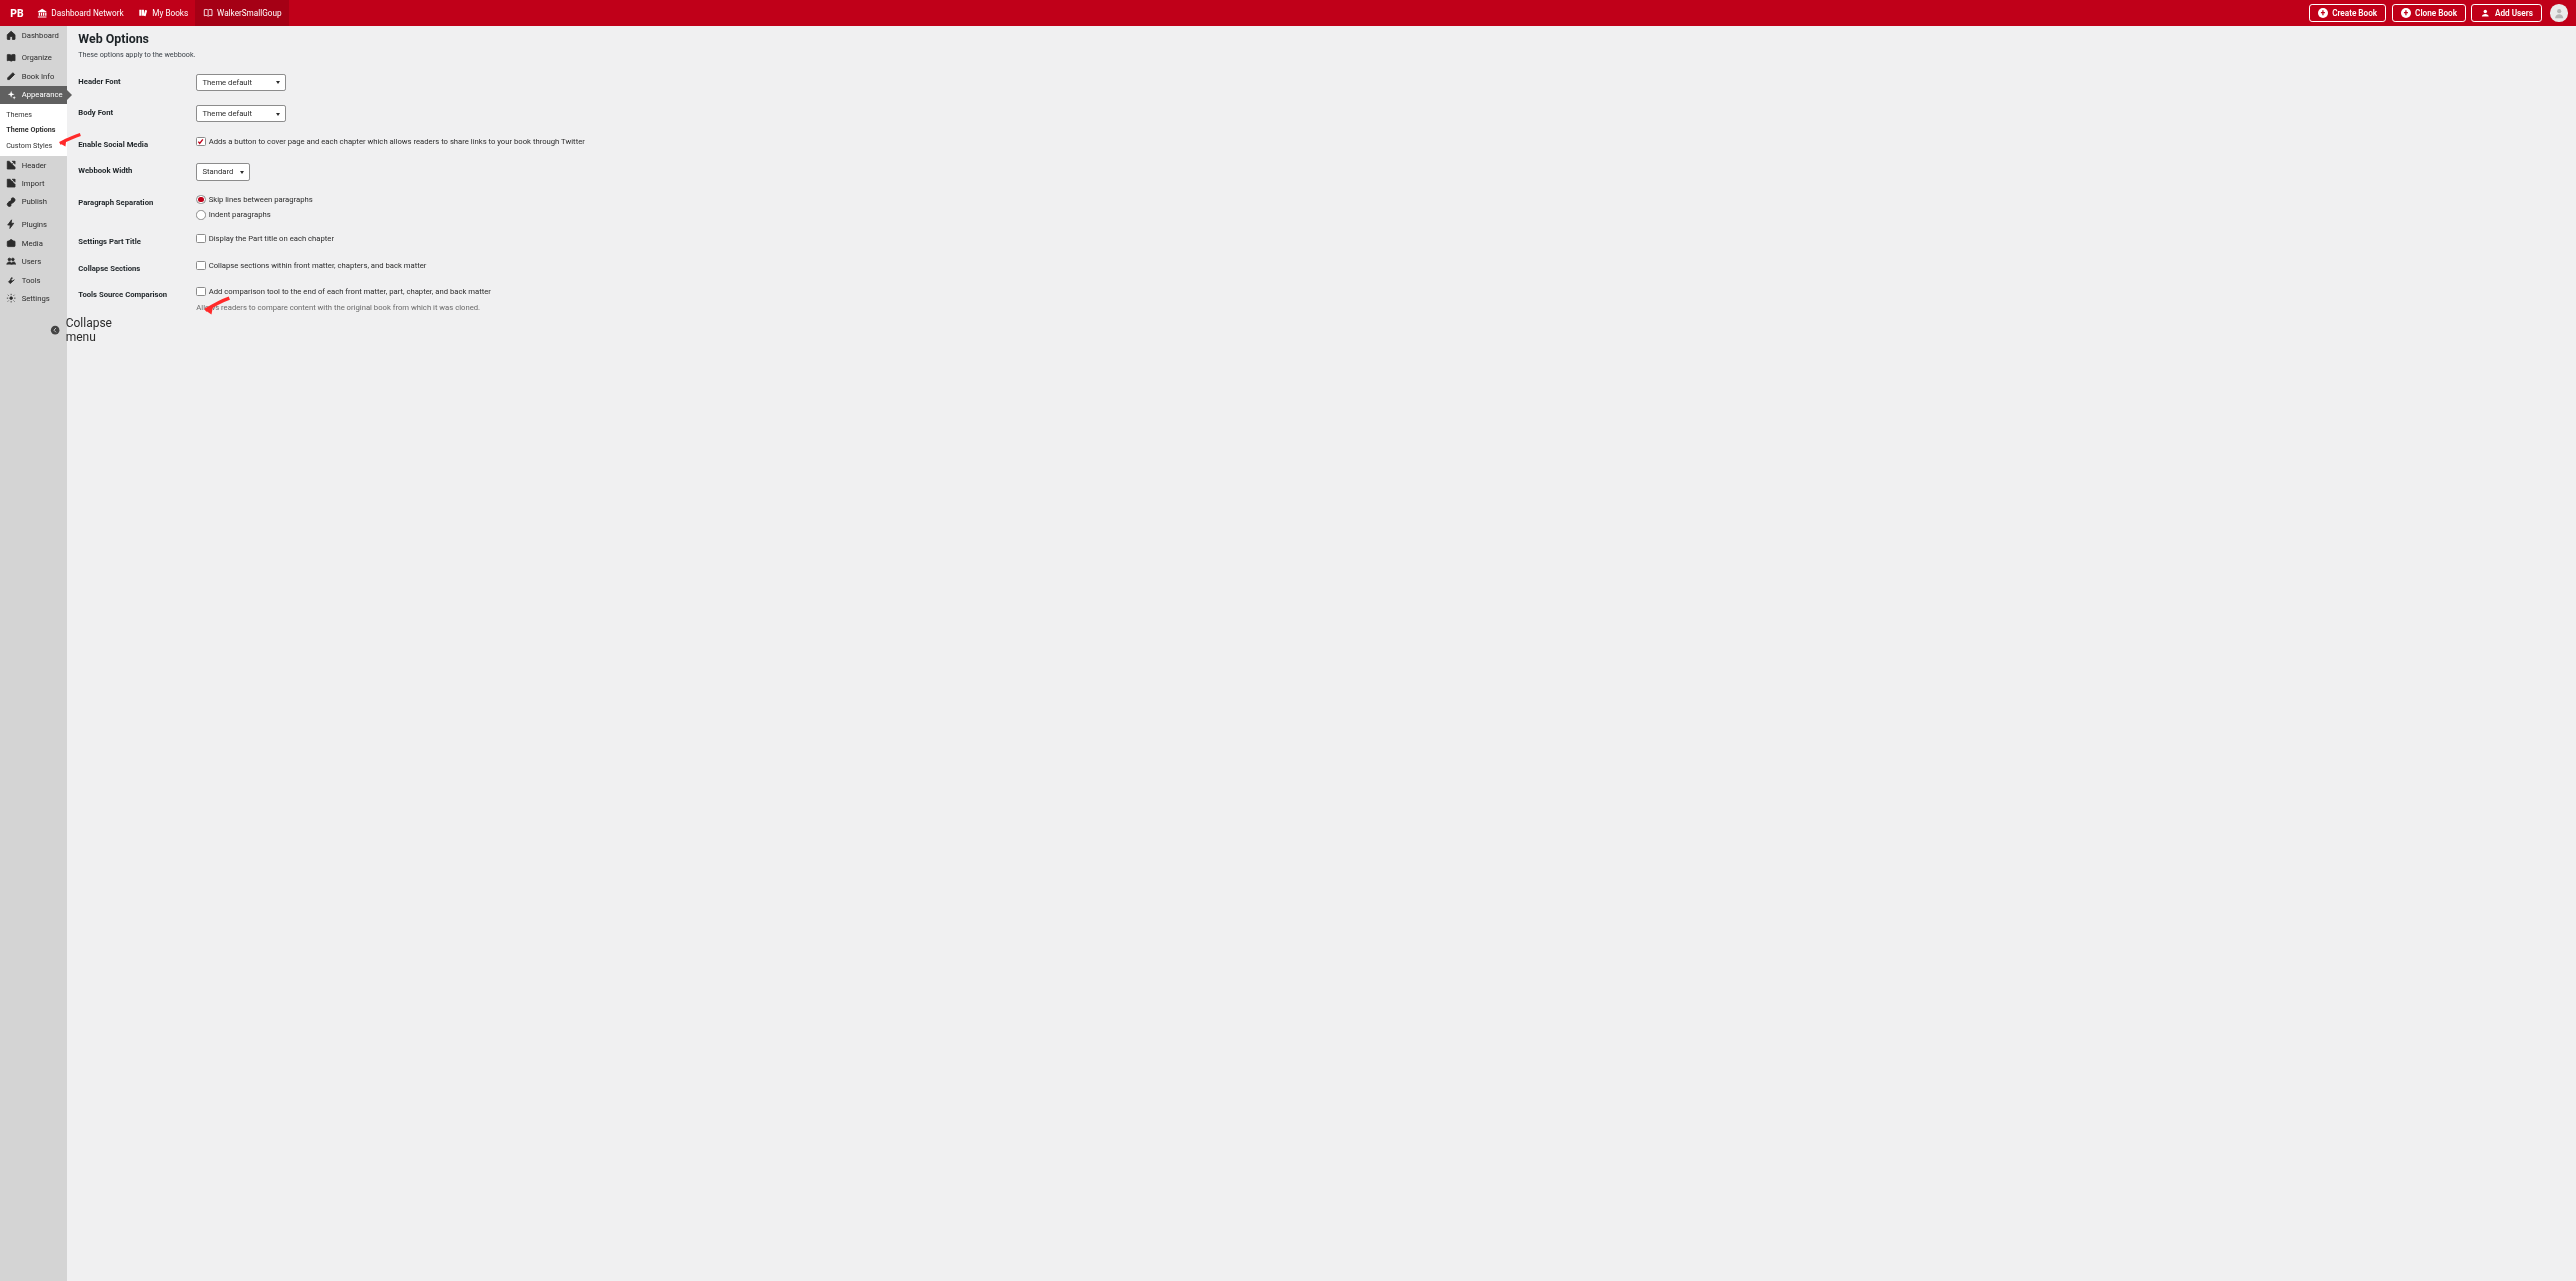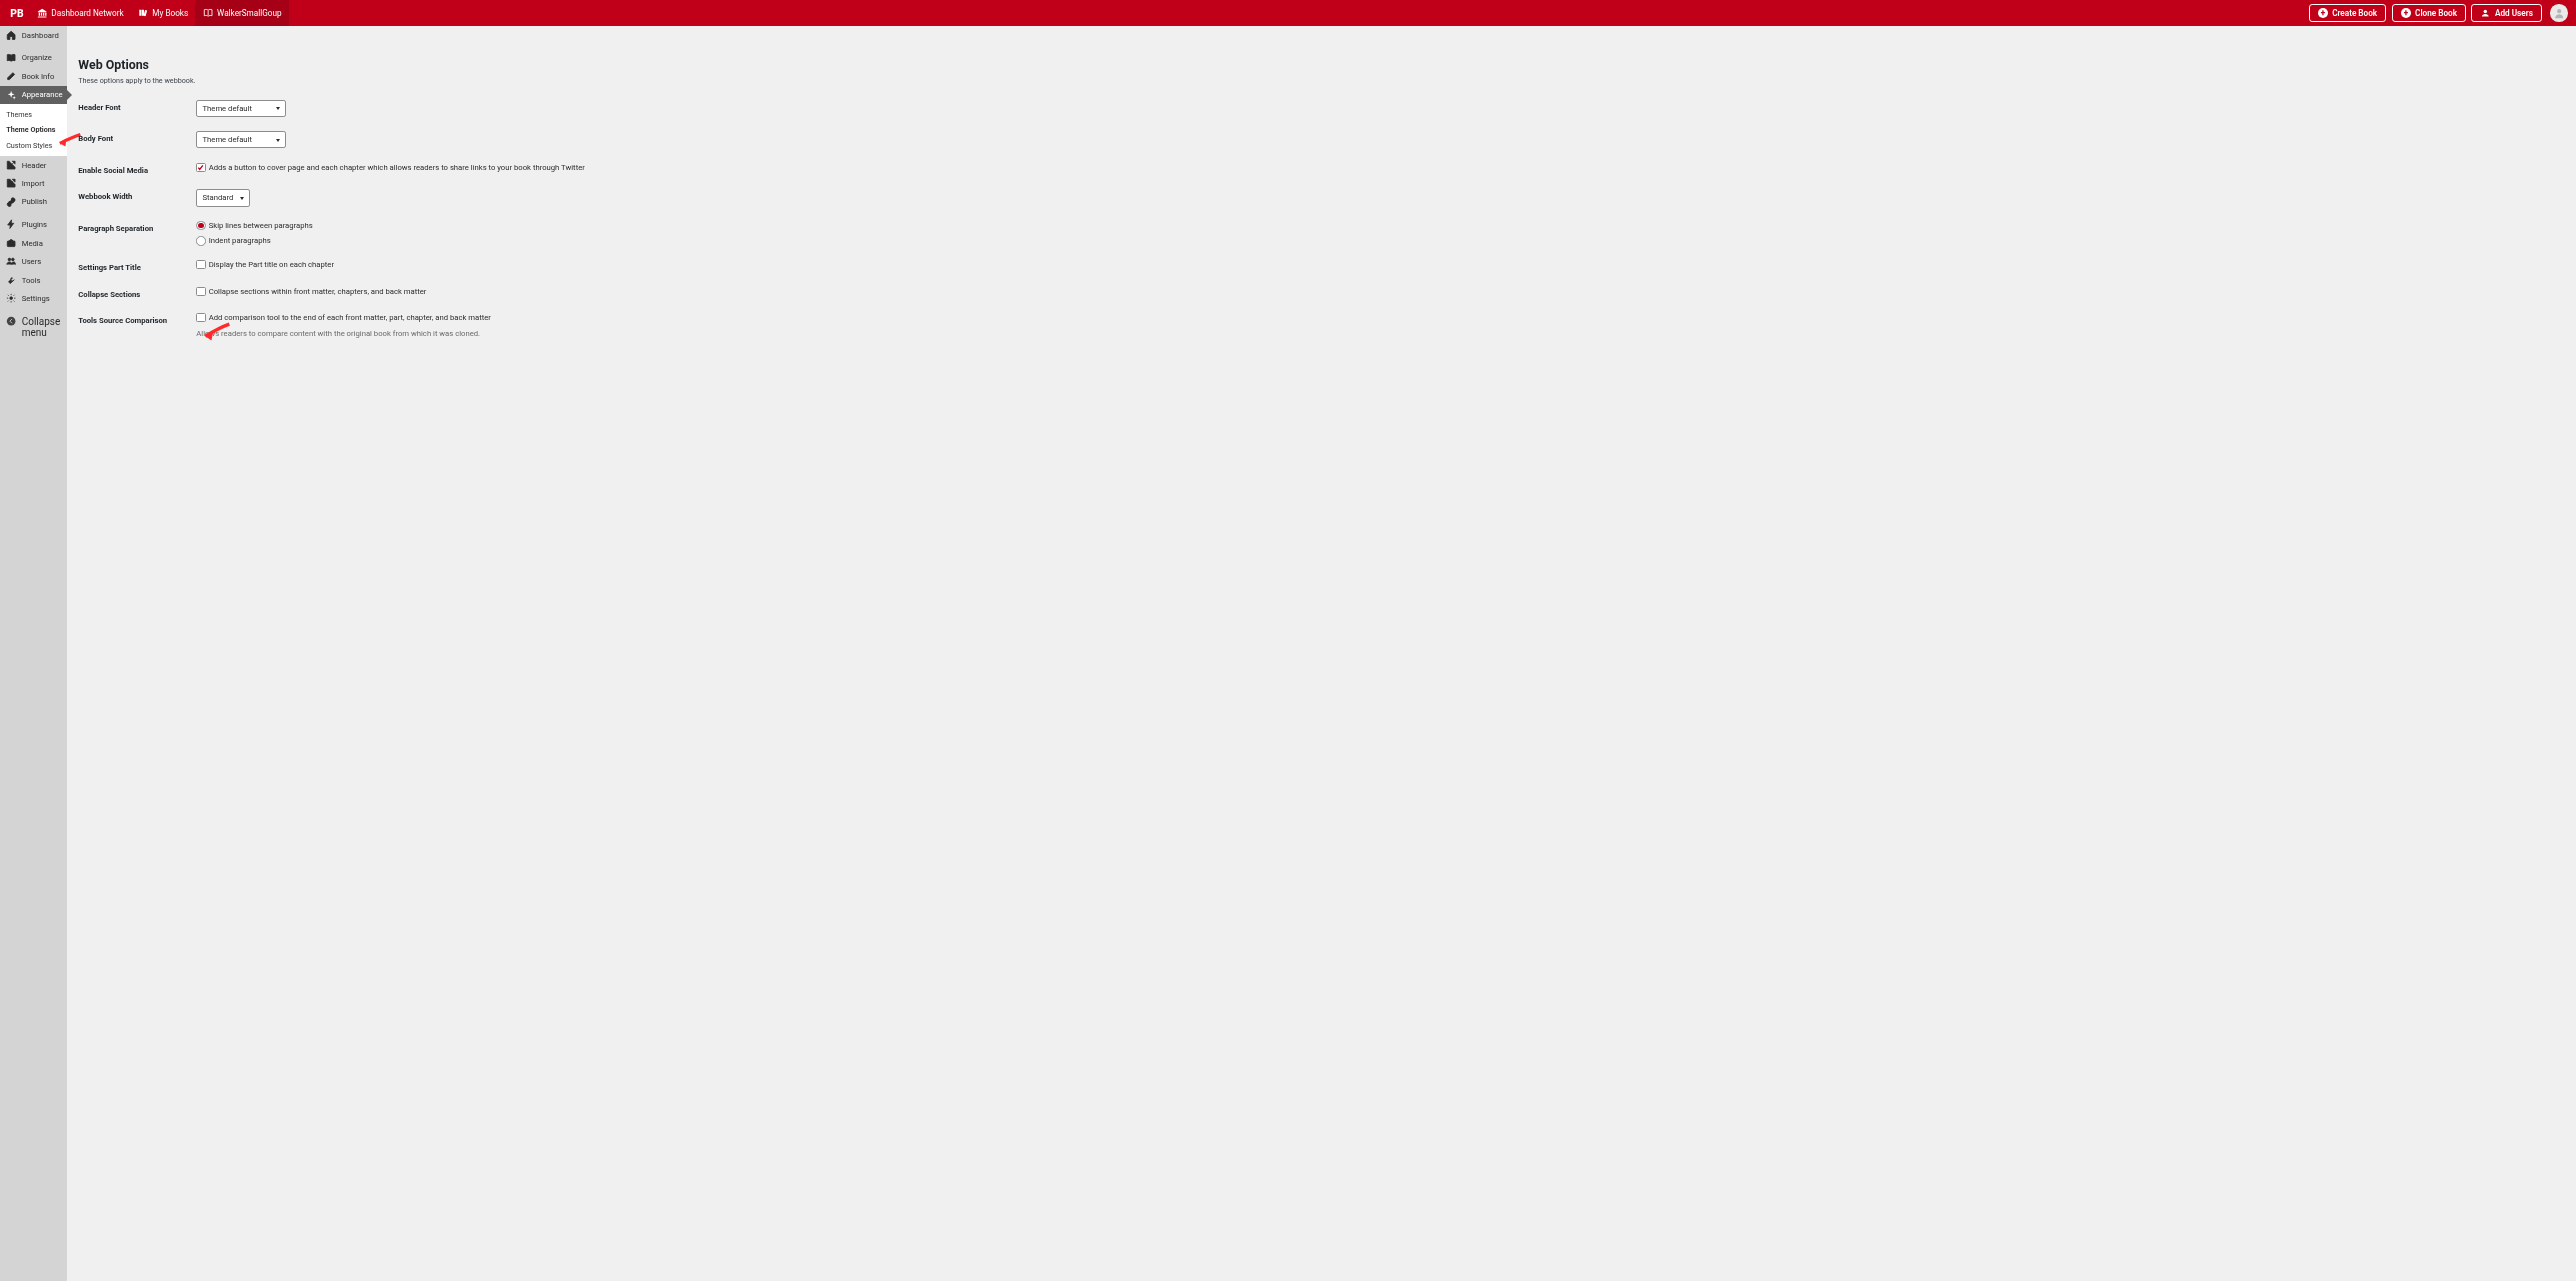--- a/index.html
+++ b/index.html
@@ -20,26 +20,26 @@
 
 .wrap { display: flex; }
 .sidebar { width: 67px; background: #d4d4d4; min-height: calc(100vh - 26px); }
 .sb-item { display: flex; align-items: center; gap: 5.2px; padding: 4.1px 6.2px; font-size: 7.7px; color: #2c2c2c; cursor: pointer; }
 .sb-item.active { background: #606060; color: #fff; position: relative; }
 .sb-item.active::after { content: ""; position: absolute; right: -5.2px; top: 50%; transform: translateY(-50%); border-top: 5.2px solid transparent; border-bottom: 5.2px solid transparent; border-left: 5.2px solid #606060; }
 .sb-sub { background: #fff; padding: 3.1px 0; }
 .sb-sub-item { padding: 3.1px 6.2px; font-size: 7.2px; color: #333; cursor: pointer; }
 .sb-sub-item.current { font-weight: 700; }
 .sb-sep { height: 4.1px; }
-.sb-collapse { display: flex; align-items: flex-start; gap: 5.2px; padding: 4.1px 6.2px; font-size: 10px; color: #2c2c2c; cursor: pointer; }
+.sb-collapse { display: flex; align-items: center; gap: 5.2px; padding: 4.1px 6.2px; font-size: 12px; color: #2c2c2c; cursor: pointer; margin-left: 44px; }
 .icn { width: 10.3px; height: 10.3px; display: inline-flex; align-items: center; justify-content: center; }
 .icn svg { width: 10.3px; height: 10.3px; fill: currentColor; }
 
 
-.content { flex: 1; padding: 5.2px 11.3px 20.6px; margin-top: 26px; }
+.content { flex: 1; padding: 5.2px 11.3px 20.6px; }
 .content h1 { font-size: 12.4px; font-weight: 700; margin-bottom: 4.1px; }
 .desc { font-size: 7.2px; color: #3c434a; margin-bottom: 14.4px; }
 .form-row { display: flex; align-items: flex-start; margin-bottom: 14.4px; }
 .form-label { width: 118px; font-weight: 700; font-size: 7.7px; padding-top: 3.1px; }
 .form-field { flex: 1; font-size: 7.7px; color: #2c2c2c; }
 .select { border: 0.5px solid #8c8c8c; border-radius: 2.1px; background: #fff; padding: 3.1px 15.5px 3.1px 5.2px; font-size: 7.7px; min-width: 90px; position: relative; display: inline-flex; align-items: center; cursor: pointer; }
 .select.narrow { min-width: auto; }
 .select::after { content: ""; position: absolute; right: 5.2px; top: 50%; transform: translateY(-30%); border-left: 2.6px solid transparent; border-right: 2.6px solid transparent; border-top: 3.1px solid #2c2c2c; }
 .chk, .rdo { width: 9.3px; height: 9.3px; border: 0.5px solid #8c8c8c; border-radius: 1.5px; display: inline-flex; align-items: center; justify-content: center; vertical-align: middle; margin-right: 3.1px; background: #fff; cursor: pointer; flex-shrink: 0; }
 .chk.checked svg { width: 7.2px; height: 7.2px; stroke: #c00019; stroke-width: 3; fill: none; }

